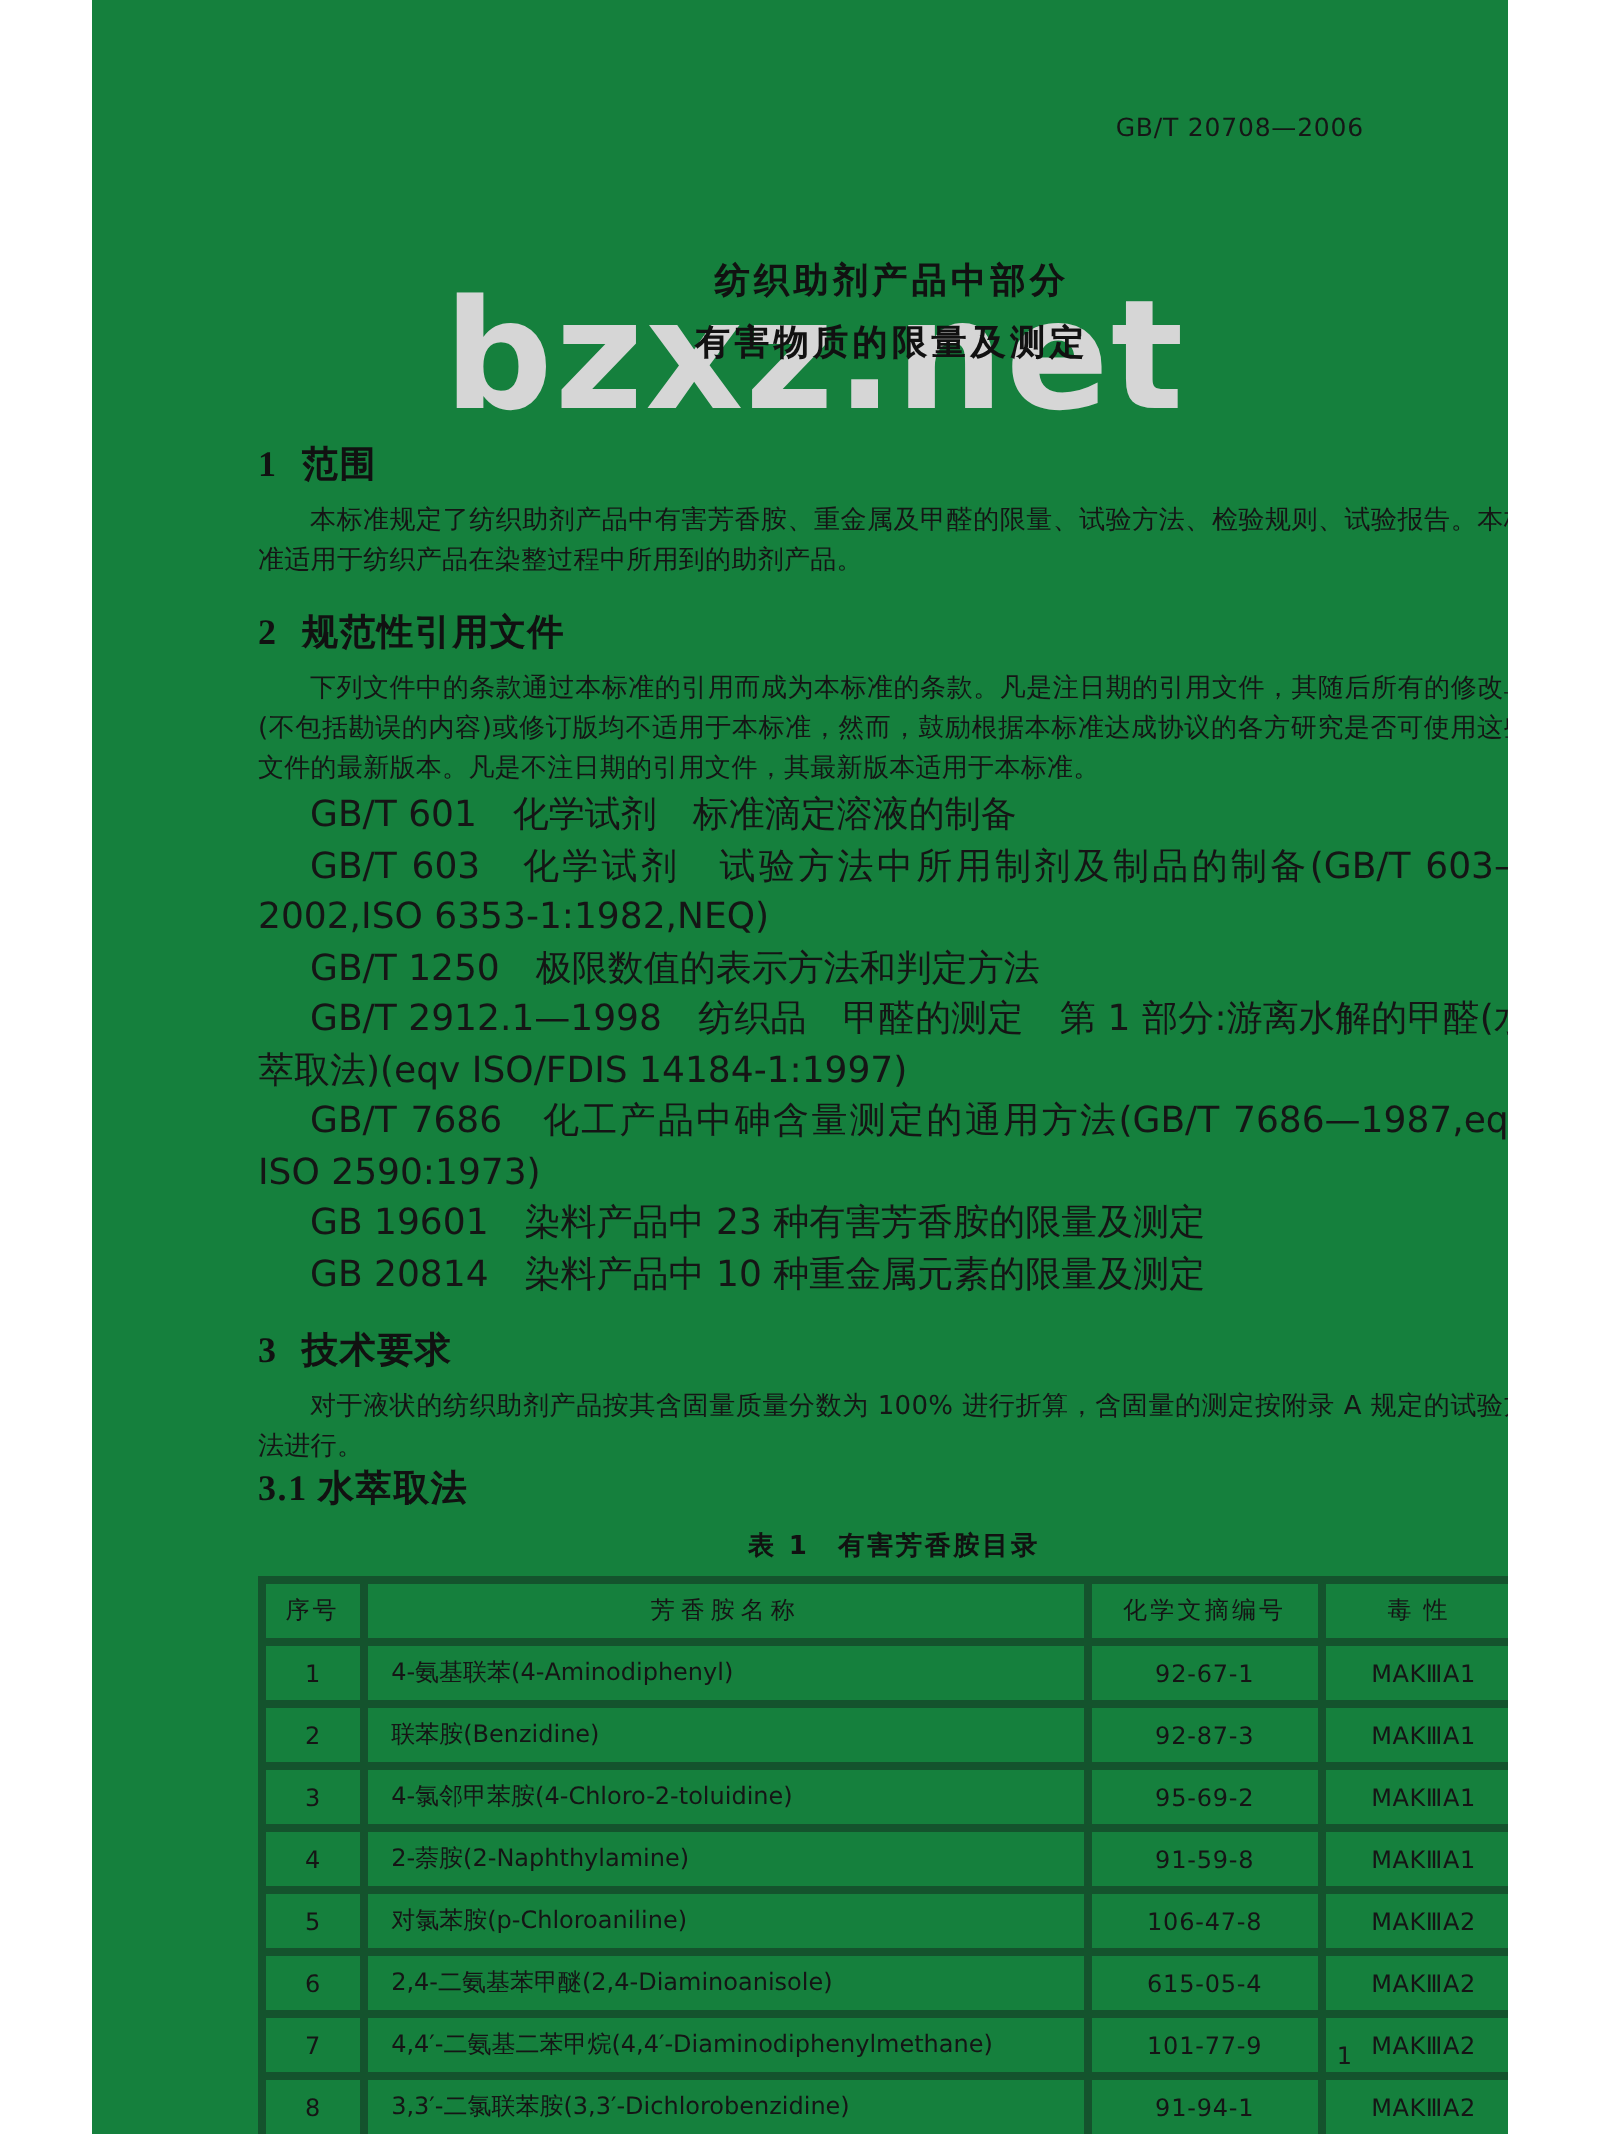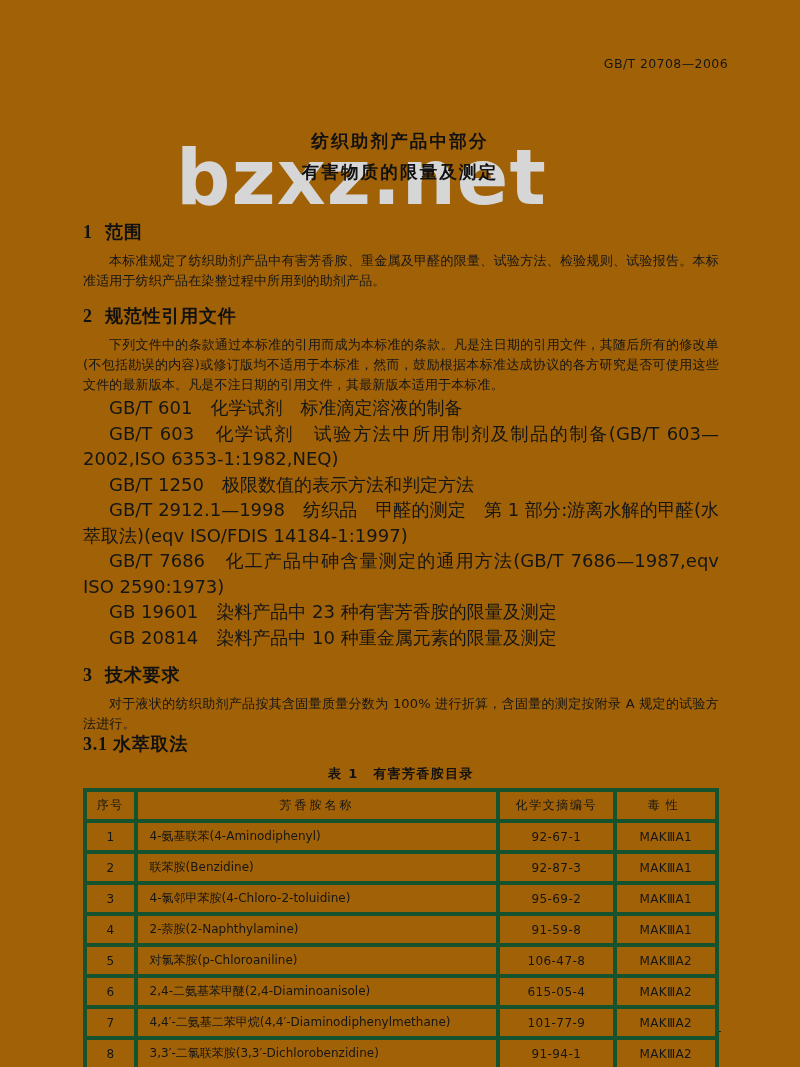--- a/index.html
+++ b/index.html
@@ -6,24 +6,24 @@
     margin: 0;
     padding: 0;
     background: #ffffff;
   }
   body {
     font-family: "Liberation Serif", "DejaVu Serif", serif;
     color: #1a1a1a;
   }
   #page {
     position: relative;
-    width: 800px;
+    width: 708px;
     height: 1067px;
     margin: 0 auto;
-    background: #a16207;
+    background: #15803d;
     overflow: hidden;
     box-sizing: border-box;
   }
 
   
   .page-header {
     position: absolute;
     top: 56px;
     right: 72px;
     font-family: "DejaVu Sans", "Liberation Sans", sans-serif;

